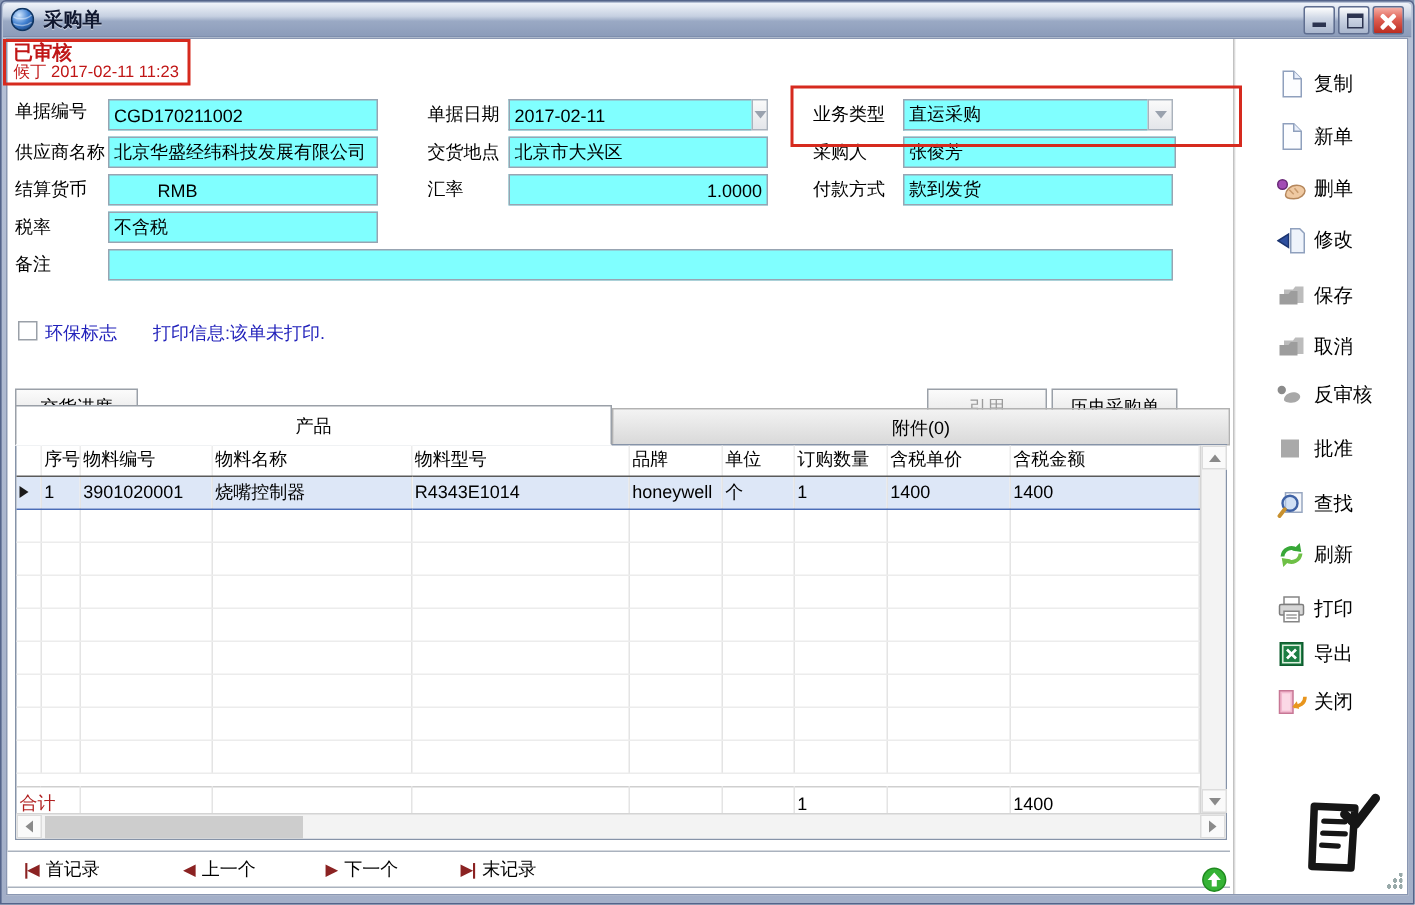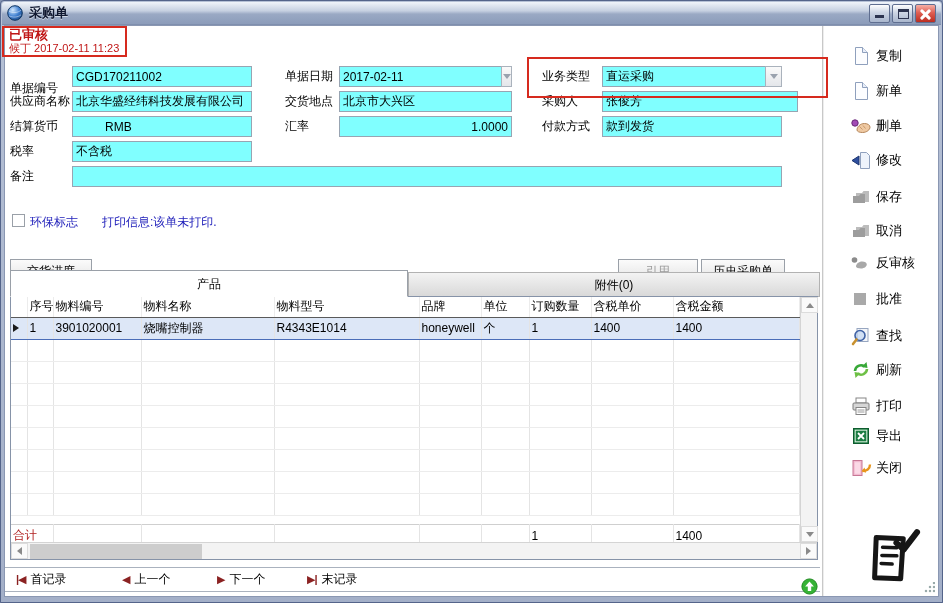--- a/index.html
+++ b/index.html
@@ -145,21 +145,21 @@
     </span>
   </div>
 
   <div class="content">
 
     <div class="stamp">
       <div class="stamp-status">已审核</div>
       <div class="stamp-sign">候丁 2017-02-11 11:23</div>
     </div>
 
-    <span class="flabel" style="left:5px;top:52px">单据编号</span>
+    <span class="flabel" style="left:5px;top:38px">单据编号</span>
     <input class="ffield" style="left: 67px; top: 40px; width: 180px;" value="CGD170211002">
     <span class="flabel" style="left:280px;top:40px">单据日期</span>
     <span class="drop" style="left:334px;top:40px;width:173px">
       <input class="dval" value="2017-02-11" style="">
       <span class="dbtn">
           <span class="tri-down"></span>
         </span>
     </span>
     <span class="flabel" style="left:537px;top:40px">业务类型</span>
     <span class="drop" style="left:597px;top:40px;width:180px">
@@ -167,21 +167,21 @@
       <span class="dbtn">
           <span class="tri-down"></span>
         </span>
     </span>
 
     <span class="flabel" style="left:5px;top:65px">供应商名称</span>
     <input class="ffield" style="left: 67px; top: 65px; width: 180px;" value="北京华盛经纬科技发展有限公司">
     <span class="flabel" style="left:280px;top:65px">交货地点</span>
     <input class="ffield" style="left: 334px; top: 65px; width: 173px;" value="北京市大兴区">
     <span class="flabel" style="left:537px;top:65px">采购人</span>
-    <input class="ffield" style="left: 597px; top: 65px; width: 196px;" value="张俊芳">
+    <input class="ffield" style="left: 597px; top: 65px; width: 182px;" value="张俊芳">
 
     <span class="flabel" style="left:5px;top:90px">结算货币</span>
     <input class="ffield" style="left: 67px; top: 90px; width: 180px; padding-left: 32px;" value="RMB">
     <span class="flabel" style="left:280px;top:90px">汇率</span>
     <input class="ffield num" style="left: 334px; top: 90px; width: 173px;" value="1.0000">
     <span class="flabel" style="left:537px;top:90px">付款方式</span>
     <input class="ffield" style="left: 597px; top: 90px; width: 180px;" value="款到发货">
 
     <span class="flabel" style="left:5px;top:115px">税率</span>
     <input class="ffield" style="left: 67px; top: 115px; width: 180px;" value="不含税">

